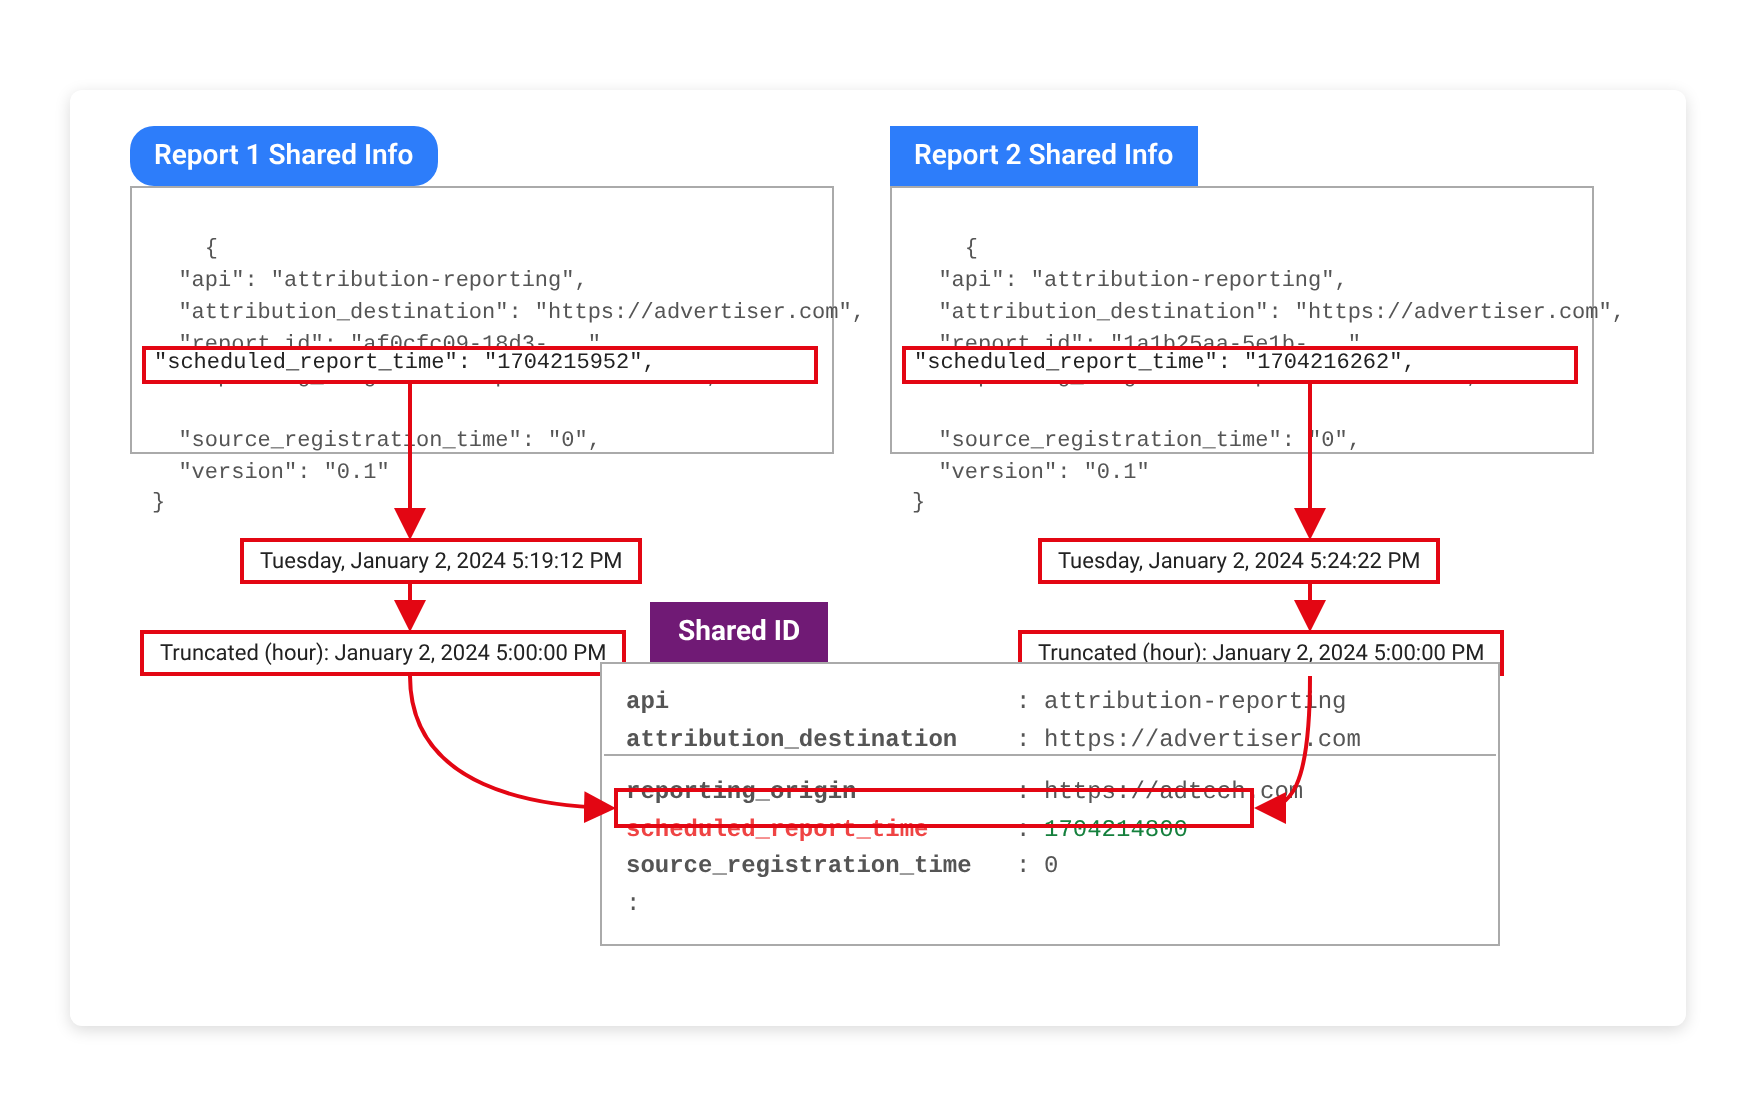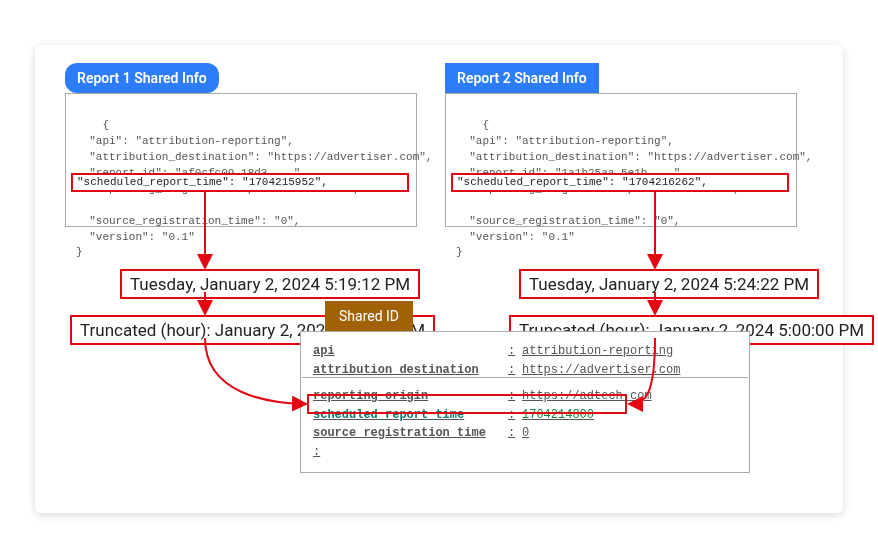--- a/index.html
+++ b/index.html
@@ -38,55 +38,54 @@
     font-family: "Courier New", monospace;
     font-size: 11px;
     line-height: 1.45;
     color: #555;
     white-space: pre;
   }
   .red-box {
     position: absolute;
     border: 2px solid #E30613;
     background: #fff;
-    font-size: 17px;
+    font-size: 11px;
     padding: 3px 8px;
     color: #222;
     white-space: nowrap;
   }
   .red-box.mono {
     font-family: "Courier New", monospace;
     font-size: 11px;
     padding: 0 4px;
     line-height: 1.4;
   }
   .shared-header {
     position: absolute;
-    background: #a16207;
+    background: #701a75;
     color: #fff;
-    font-weight: 400;
+    font-weight: 700;
     font-size: 14px;
     padding: 7px 14px;
   }
   .shared-box {
     position: absolute;
     border: 1px solid #aaa;
     background: #fff;
     padding: 10px 12px;
     font-family: "Courier New", monospace;
     font-size: 12px;
     line-height: 1.55;
     color: #555;
-    text-decoration: underline;
   }
   .shared-row { display: flex; }
   .shared-key { width: 195px; font-weight: bold; }
   .shared-colon { width: 14px; }
   .shared-val { flex: 1; }
-  .shared-row.hl .shared-key { color: #0f766e; }
+  .shared-row.hl .shared-key { color: #ef4444; }
   .shared-row.hl .shared-val { color: #15803d; }
   svg.arrows {
     position: absolute;
     left: 0; top: 0;
     width: 808px; height: 468px;
     pointer-events: none;
   }
   .hr-line {
     position: absolute;
     height: 1px;

